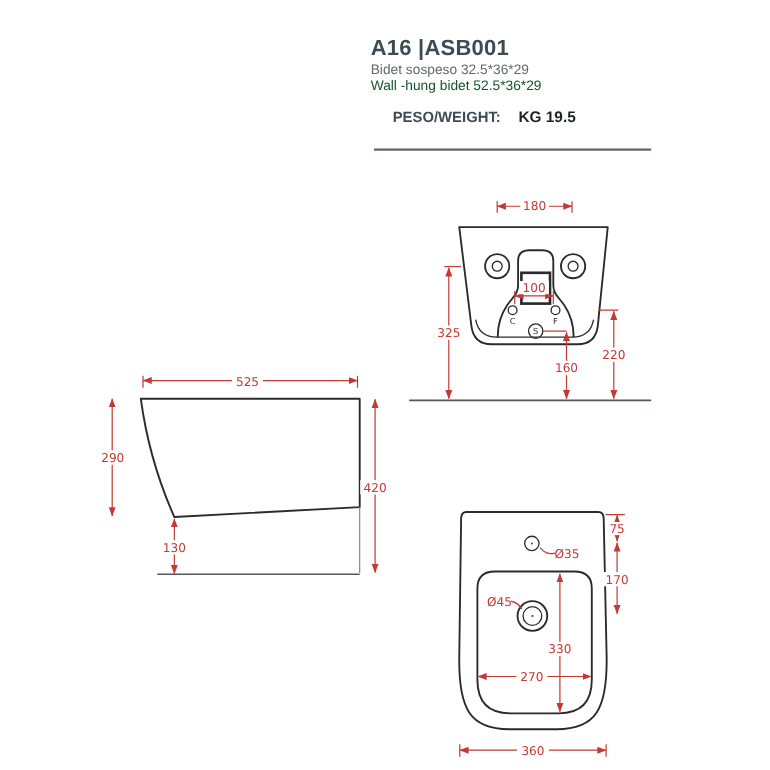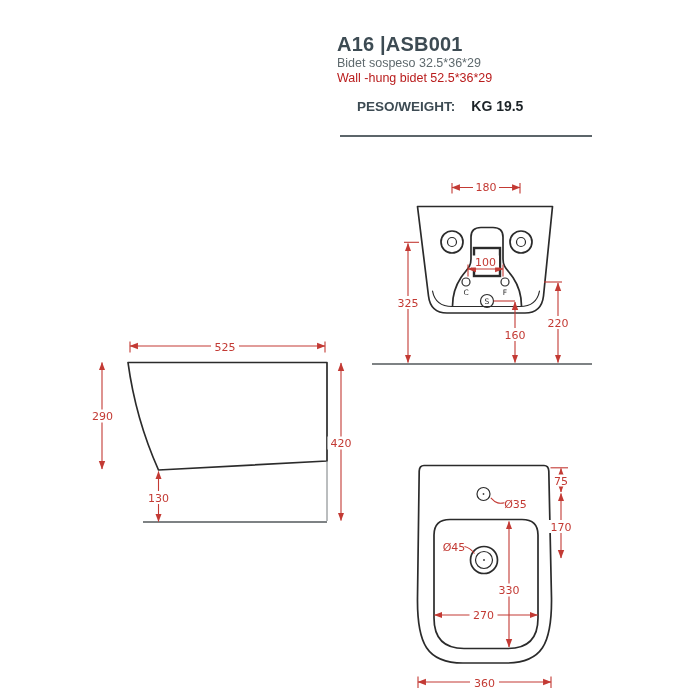--- a/index.html
+++ b/index.html
@@ -2,21 +2,21 @@
 <html><head>
 <meta charset="utf-8">
 <style>
   html,body{margin:0;padding:0;background:#ffffff;}
   #stage{position:relative;width:592px;height:700px;background:#ffffff;overflow:hidden;
          font-family:"Liberation Sans", sans-serif;}
   
   #header{position:absolute;left:337px;top:33px;width:300px;}
   #header h1{margin:0;font-size:20px;line-height:22px;font-weight:bold;color:#3d4b53;letter-spacing:.2px;}
   #header .sub-it{margin:1px 0 0 0;font-size:12.5px;line-height:15px;color:#5f6a6e;}
-  #header .sub-en{margin:0;font-size:12.5px;line-height:15px;color:#b91c1c;}
+  #header .sub-en{margin:0;font-size:12.5px;line-height:15px;color:#14532d;}
   #weight-row{margin-top:12px;font-size:13.5px;font-weight:bold;color:#3d4b53;padding-left:20px;}
   #weight-row .kg{margin-left:16px;font-size:14px;color:#1c2327;}
   #divider{position:absolute;left:340px;top:135px;width:267px;height:2px;background:#5c656a;}
   
   svg{position:absolute;left:0;top:0;}
   .blk{stroke:#2b2b2b;fill:none;stroke-width:1.7;stroke-linejoin:round;stroke-linecap:round;}
   .blk-thin{stroke:#2b2b2b;fill:none;stroke-width:1.2;stroke-linecap:round;}
   .blk-heavy{stroke:#2b2b2b;fill:#ffffff;stroke-width:2.4;}
   .gnd{stroke:#53585b;fill:none;stroke-width:1.5;}
   .wall{stroke:#777c7f;fill:none;stroke-width:1;}

